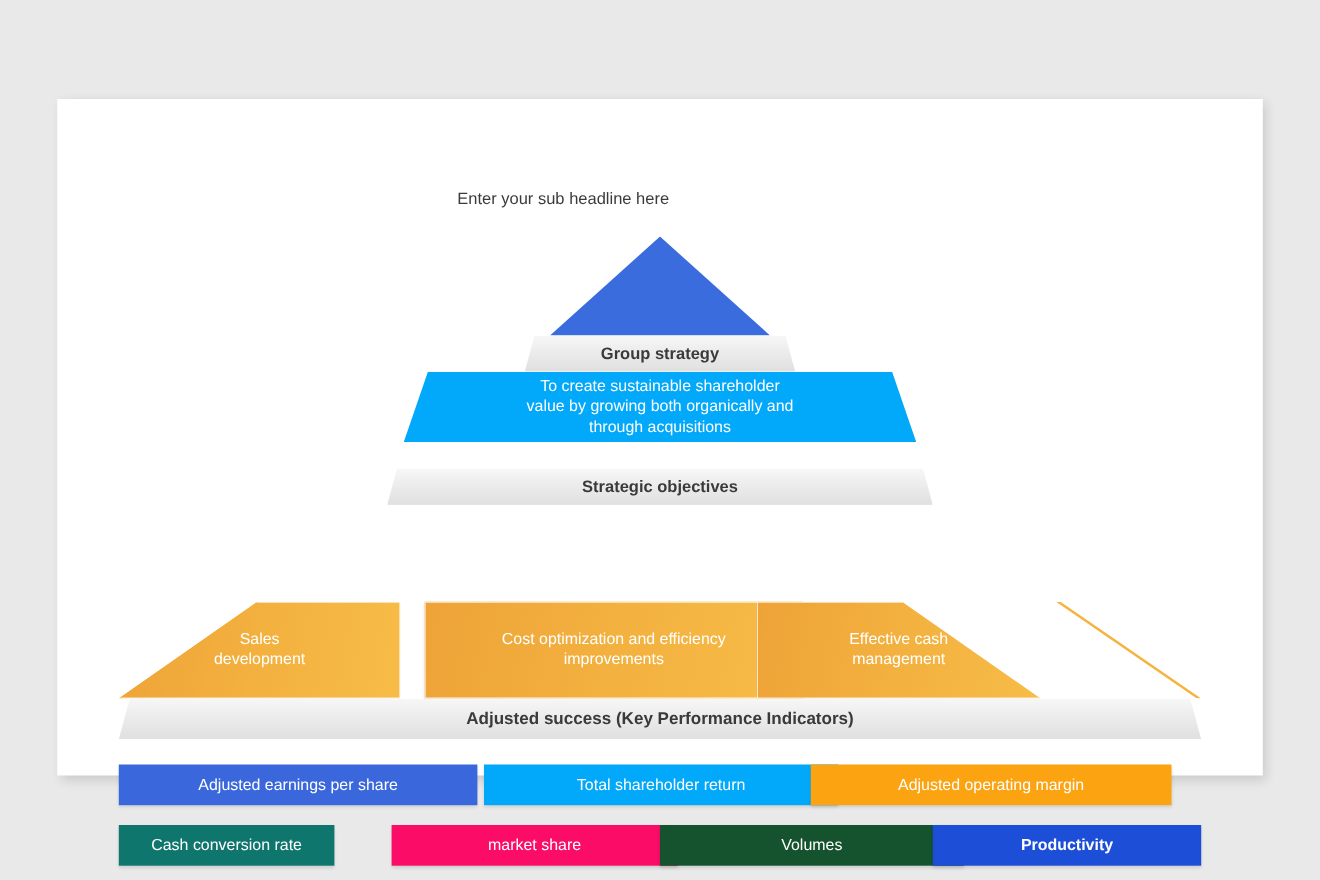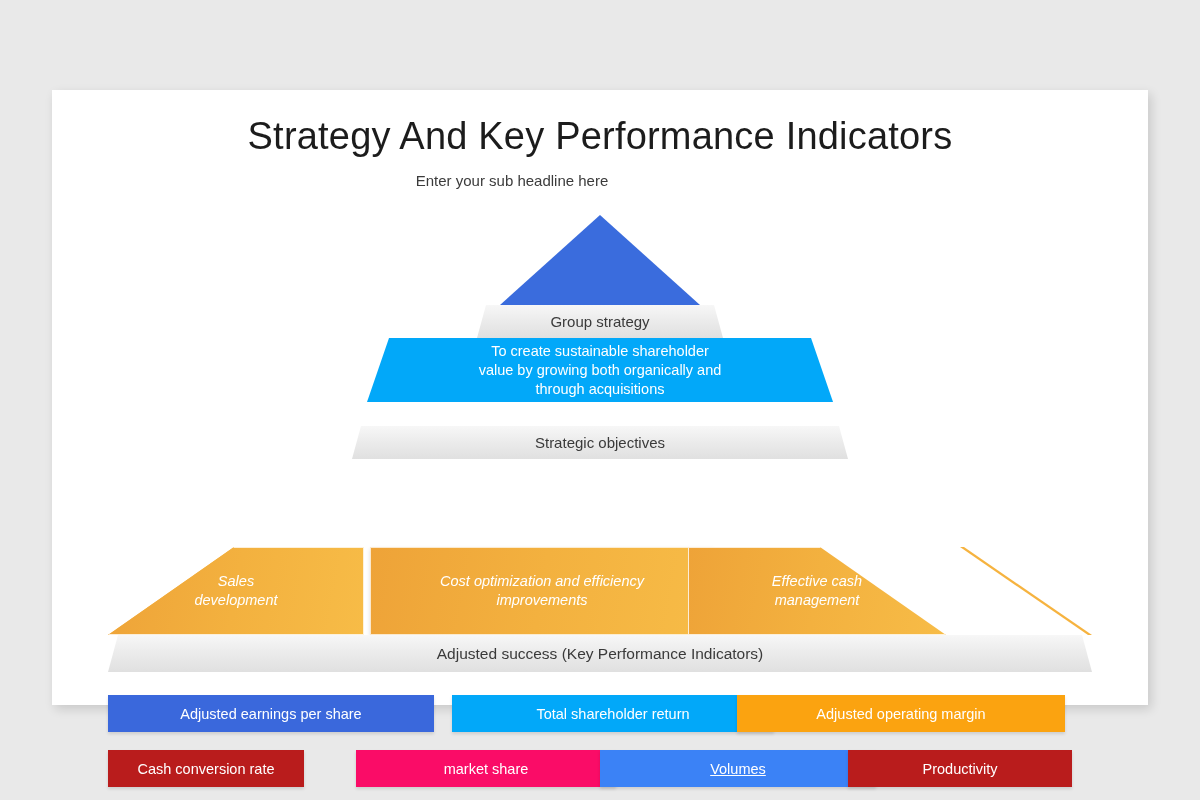--- a/index.html
+++ b/index.html
@@ -71,21 +71,21 @@
   
   .gray-band {
     position: absolute;
     height: 33px;
     background: linear-gradient(180deg, #f7f7f7 0%, #ececec 45%, #e0e0e0 100%);
     display: flex;
     align-items: center;
     justify-content: center;
     color: #3a3a3a;
     font-size: 15px;
-    font-weight: normal;
+    font-weight: bold;
     box-shadow: 0 2px 3px rgba(0,0,0,0.09);
   }
   #band-group-strategy {
     left: 425px;
     top: 90px;
     width: 246px;
     clip-path: polygon(9px 0, 237px 0, 246px 100%, 0 100%);
   }
   #band-strategic-objectives {
     left: 300px;
@@ -125,21 +125,20 @@
     white-space: pre-line;
   }
 
   
   #tier-objectives {
     position: absolute;
     left: 56px;
     top: 332px;
     width: 984px;
     height: 88px;
-    font-style: italic;
   }
   .obj-cell {
     position: absolute;
     top: 0;
     height: 88px;
     background: linear-gradient(100deg, #eea338 0%, #f3b13f 50%, #f7bc47 100%);
     display: flex;
     align-items: center;
     justify-content: center;
     text-align: center;
@@ -164,21 +163,21 @@
     left: 0px;
     width: 256px;
     clip-path: polygon(126px 0, 256px 0, 256px 100%, 0 100%);
   }
   #obj-cell-0::after {
     clip-path: polygon(126px 0, 256px 0, 256px 100%, 0 100%);
     border: none;
     box-shadow: inset 0 0 0 1px rgba(255,255,255,0.8);
   }
   #obj-cell-1 {
-    left: 262px;
+    left: 278px;
     width: 344px;
   }
   #obj-cell-2 {
     left: 580px;
     width: 258px;
     clip-path: polygon(0 0, 132px 0, 258px 100%, 0 100%);
   }
   #obj-cell-2::after {
     clip-path: polygon(0 0, 132px 0, 258px 100%, 0 100%);
     border: none;
@@ -226,21 +225,20 @@
     font-size: 14.5px;
     text-align: center;
     box-shadow: 0 2px 3px rgba(0,0,0,0.12);
   }
 </style>
 </head>
 <body>
 
 <div id="slide-card">
 
-  <div id="slide-title">Strategy And Key Performance Indicators</div>
   <div id="slide-subtitle">Enter your sub headline here</div>
 
   <div id="pyramid">
 
     <svg id="apex-triangle" viewBox="0 0 200 90" preserveAspectRatio="none">
       <polygon points="100,0 200,90 0,90" fill="#3a6cdd"></polygon>
     </svg>
 
     <div id="band-group-strategy" class="gray-band">
       <span>Group strategy</span>
@@ -277,39 +275,39 @@
     <div id="band-measuring-success" class="gray-band">
       <span>Adjusted success (Key Performance Indicators)</span>
     </div>
 
     <div id="kpi-rows">
 
       <div class="kpi-row">
         <div class="kpi-cell" style="left:0px;width:326px;background:#3a68dc;">
           <span>Adjusted earnings per share</span>
         </div>
-        <div class="kpi-cell" style="left:344px;width:322px;background:#02a8f9;">
+        <div class="kpi-cell" style="left:332px;width:322px;background:#02a8f9;">
           <span>Total shareholder return</span>
         </div>
         <div class="kpi-cell" style="left:629px;width:328px;background:#fba310;">
           <span>Adjusted operating margin</span>
         </div>
       </div>
 
       <div class="kpi-row">
-        <div class="kpi-cell" style="left:0px;width:196px;background:#b91c1c;">
+        <div class="kpi-cell" style="left:0px;width:196px;background:#0f766e;">
           <span>Cash conversion rate</span>
         </div>
         <div class="kpi-cell" style="left:248px;width:260px;background:#fa0c67;">
           <span>market share</span>
         </div>
-        <div class="kpi-cell" style="left:492px;width:276px;background:#3b82f6;text-decoration:underline;">
+        <div class="kpi-cell" style="left:492px;width:276px;background:#14532d;">
           <span>Volumes</span>
         </div>
-        <div class="kpi-cell" style="left:740px;width:224px;background:#b91c1c;">
+        <div class="kpi-cell" style="left:740px;width:244px;background:#1d4ed8;font-weight:bold;">
           <span>Productivity</span>
         </div>
       </div>
 
     </div>
 
   </div>
 </div>
 
 </body></html>

